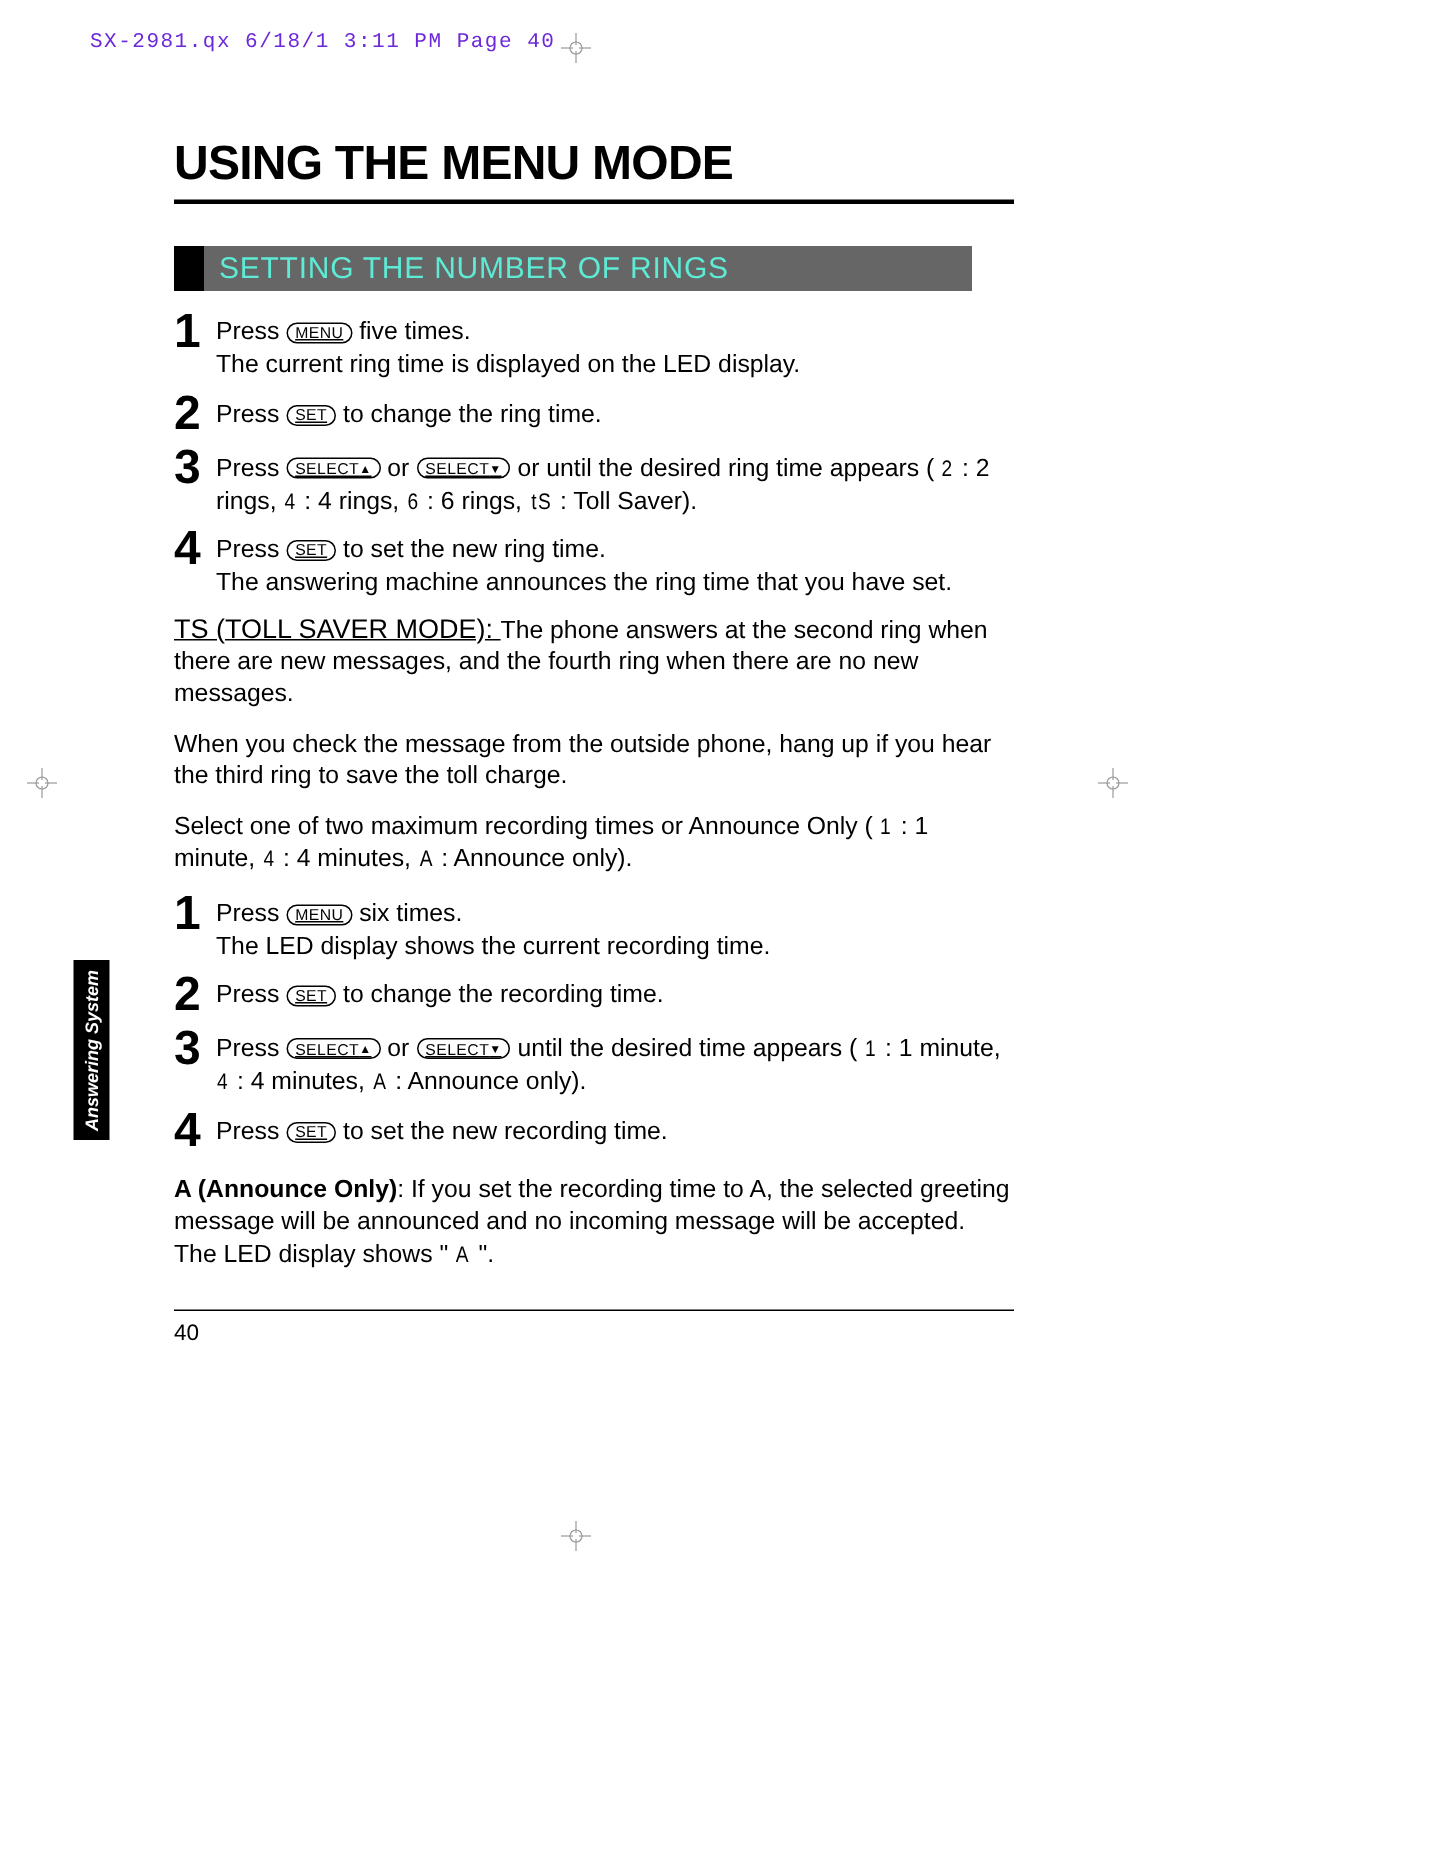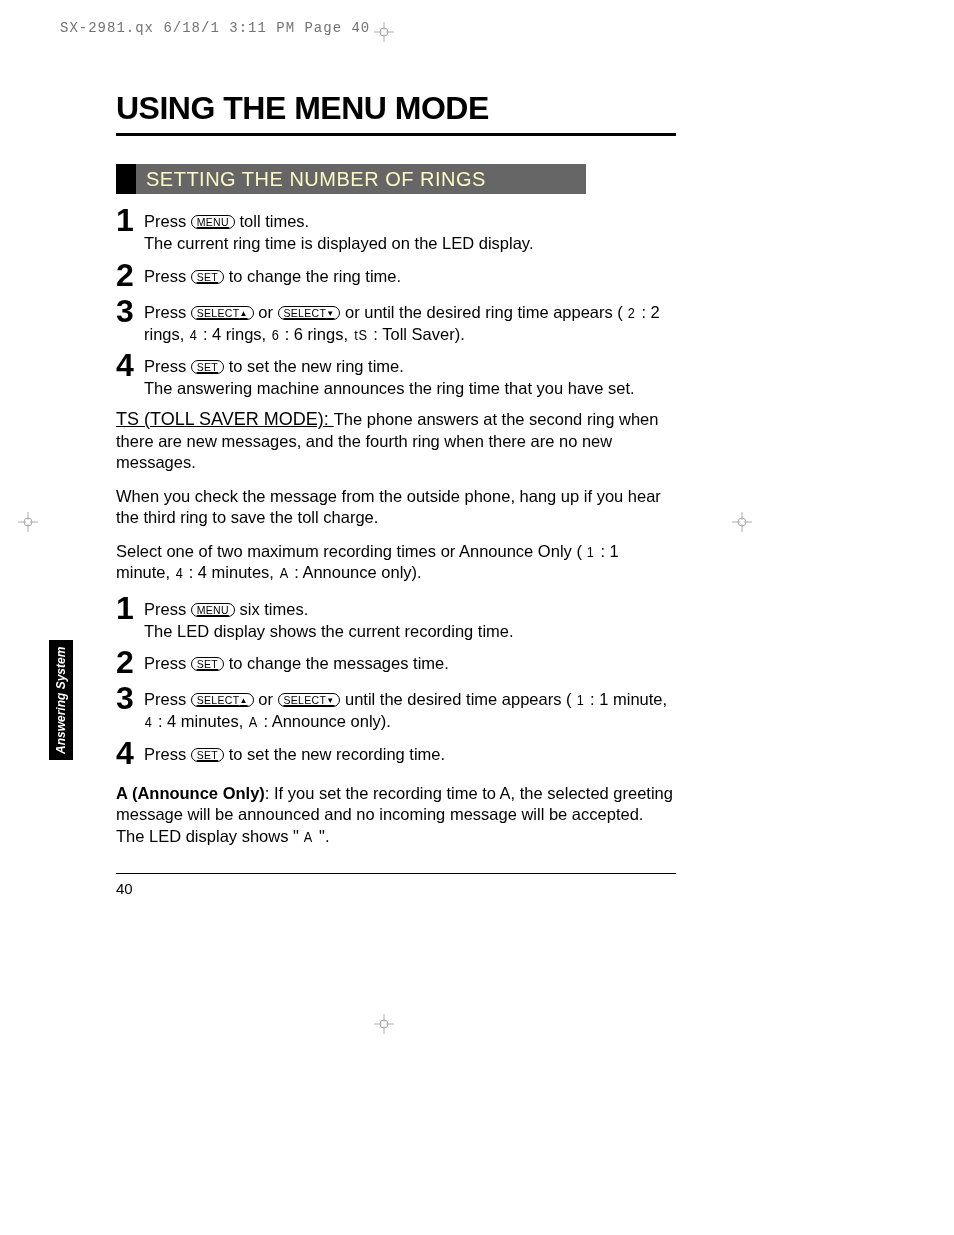--- a/index.html
+++ b/index.html
@@ -10,21 +10,21 @@
     background: #fff;
     position: relative;
     color: #000;
   }
   .page-header {
     position: absolute;
     top: 20px;
     left: 60px;
     font-family: "Courier New", monospace;
     font-size: 14px;
-    color: #737373;
+    color: #6d28d9;
     letter-spacing: 1px;
   }
   .crop-mark-top {
     position: absolute;
     top: 22px;
     left: 374px;
     width: 20px;
     height: 20px;
   }
   .crop-mark-bottom {
@@ -60,31 +60,31 @@
     font-weight: bold;
     font-size: 32px;
     font-stretch: condensed;
     letter-spacing: -0.5px;
     border-bottom: 3px solid #000;
     padding-bottom: 6px;
     margin-bottom: 28px;
   }
   .section-bar {
     background: #666;
-    color: #fef9c3;
+    color: #5eead4;
     font-family: Arial, Helvetica, sans-serif;
     font-weight: normal;
     font-size: 20px;
     letter-spacing: 0.5px;
     height: 30px;
     line-height: 30px;
     border-left: 20px solid #000;
     padding-left: 10px;
     margin-bottom: 14px;
-    width: 470px;
+    width: 532px;
   }
   .intro {
     font-size: 16.5px;
     line-height: 1.3;
     margin-bottom: 12px;
   }
   .step-row {
     display: flex;
     align-items: flex-start;
     margin-bottom: 8px;
@@ -211,21 +211,21 @@
   <div class="main-title">USING THE MENU MODE</div>
 
   <div class="section-bar">SETTING THE NUMBER OF RINGS</div>
 
 
   <div class="step-row">
     <div class="step-num">1</div>
     <div class="step-body">
       <span>Press </span>
       <span class="btn">MENU</span>
-      <span> toll times.</span><br>
+      <span> five times.</span><br>
       <span>The current ring time is displayed on the LED display.</span>
     </div>
   </div>
 
   <div class="step-row">
     <div class="step-num">2</div>
     <div class="step-body">
       <span>Press </span>
       <span class="btn">SET</span>
       <span> to change the ring time.</span>
@@ -286,21 +286,21 @@
       <span> six times.</span><br>
       <span>The LED display shows the current recording time.</span>
     </div>
   </div>
 
   <div class="step-row">
     <div class="step-num">2</div>
     <div class="step-body">
       <span>Press </span>
       <span class="btn">SET</span>
-      <span> to change the messages time.</span>
+      <span> to change the recording time.</span>
     </div>
   </div>
 
   <div class="step-row">
     <div class="step-num">3</div>
     <div class="step-body">
       <span>Press </span>
       <span class="btn"><span>SELECT</span><span class="tri">▲</span></span>
       <span> or </span>
       <span class="btn"><span>SELECT</span><span class="tri">▼</span></span>

